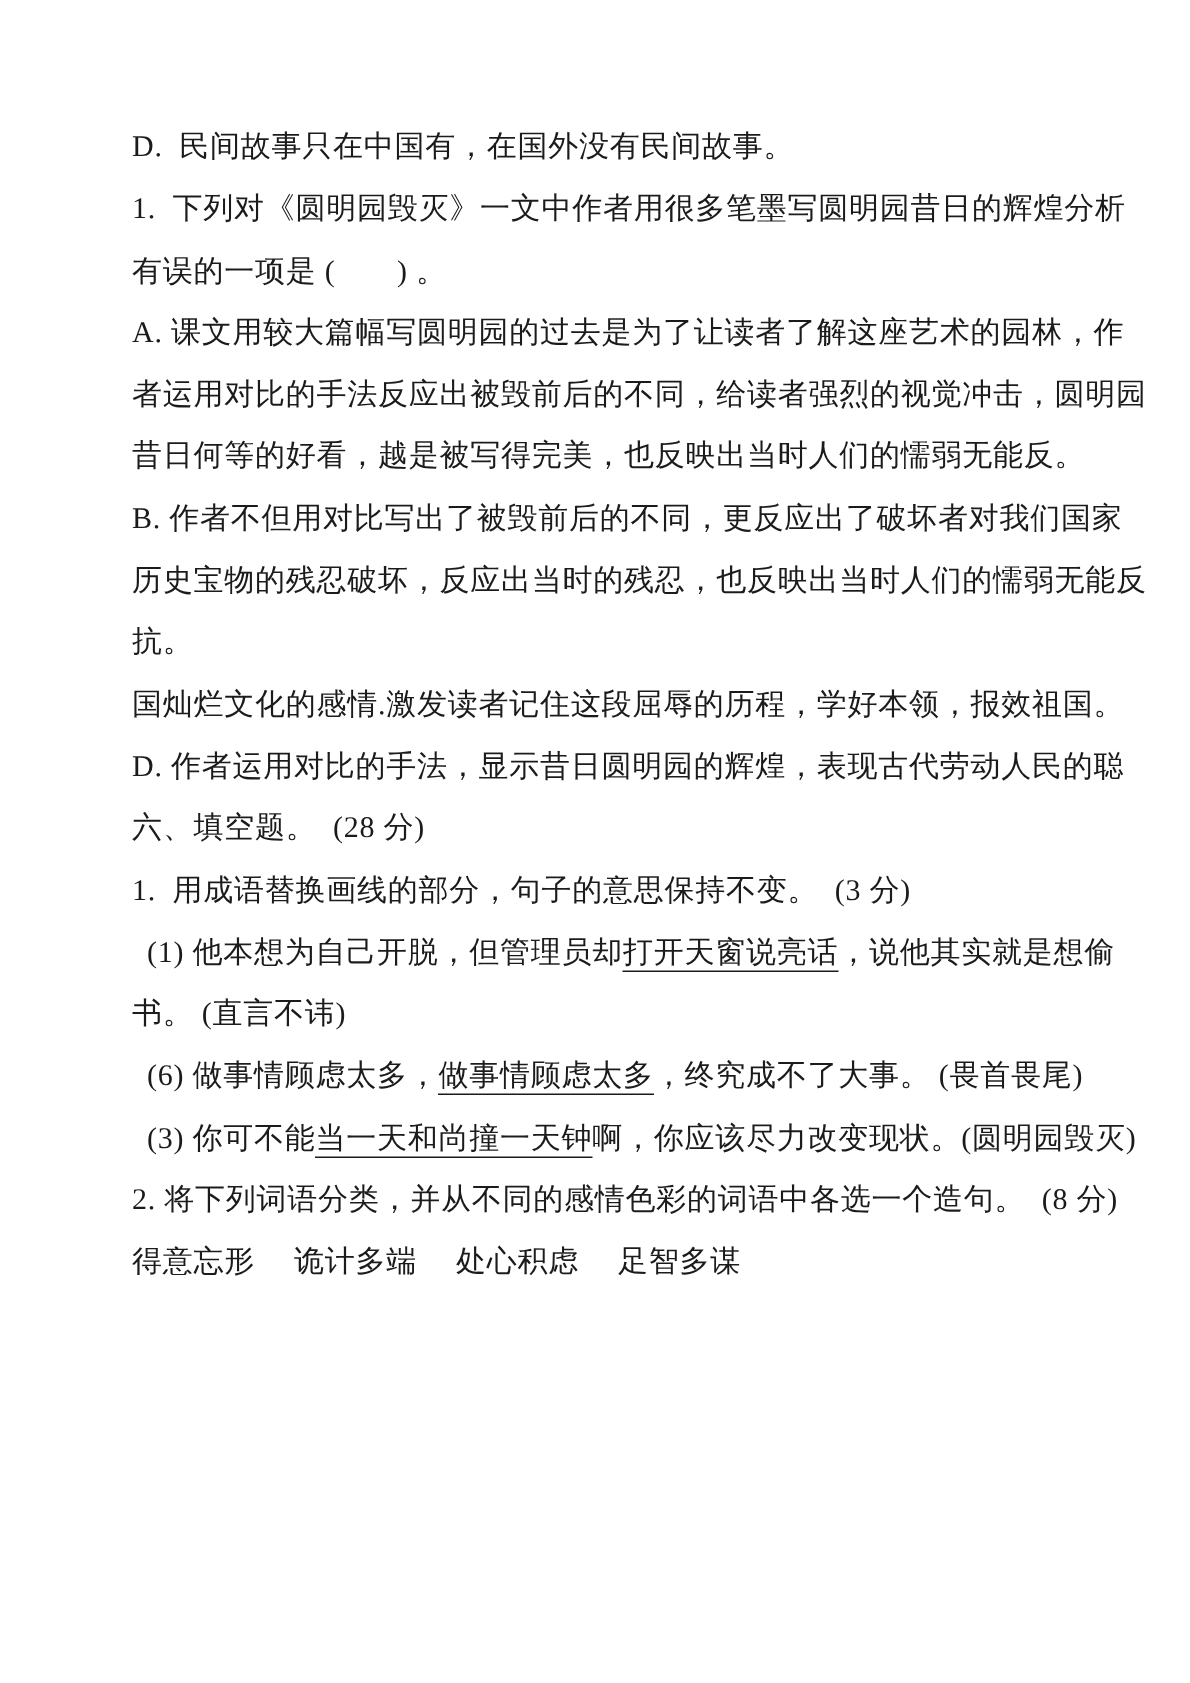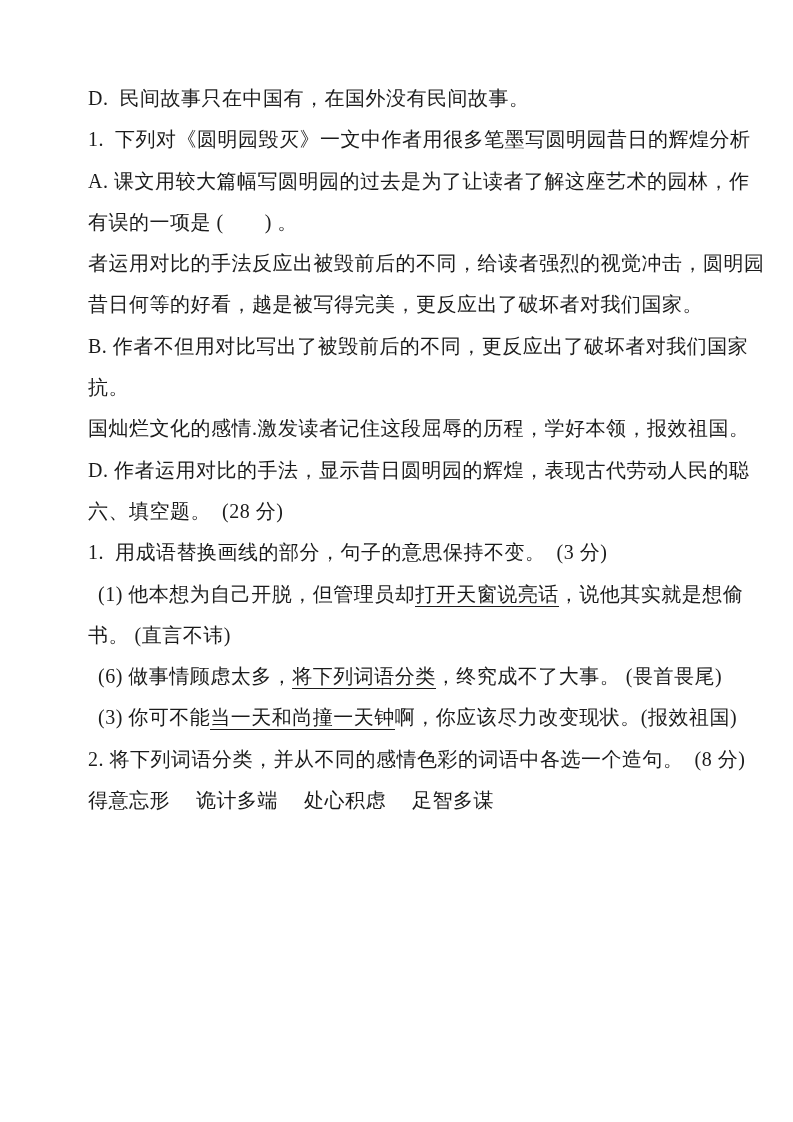--- a/index.html
+++ b/index.html
@@ -36,46 +36,47 @@
 </style>
 </head>
 <body>
 
 <div class="page">
 
   <section>
     <div class="line">D.  民间故事只在中国有，在国外没有民间故事。</div>
 
     <div class="line">1.  下列对《圆明园毁灭》一文中作者用很多笔墨写圆明园昔日的辉煌分析</div>
+    <div class="line">有误的一项是 (　　) 。</div>
+
     <div class="line">A. 课文用较大篇幅写圆明园的过去是为了让读者了解这座艺术的园林，作</div>
-
-    <div class="line">有误的一项是 (　　) 。</div>
     <div class="line">者运用对比的手法反应出被毁前后的不同，给读者强烈的视觉冲击，圆明园</div>
-    <div class="line">昔日何等的好看，越是被写得完美，更反应出了破坏者对我们国家。</div>
+    <div class="line">昔日何等的好看，越是被写得完美，也反映出当时人们的懦弱无能反。</div>
 
     <div class="line">B. 作者不但用对比写出了被毁前后的不同，更反应出了破坏者对我们国家</div>
+    <div class="line">历史宝物的残忍破坏，反应出当时的残忍，也反映出当时人们的懦弱无能反</div>
     <div class="line">抗。</div>
 
     <div class="line">国灿烂文化的感情.激发读者记住这段屈辱的历程，学好本领，报效祖国。</div>
 
     <div class="line">D. 作者运用对比的手法，显示昔日圆明园的辉煌，表现古代劳动人民的聪</div>
   </section>
 
   <section>
     <div class="line">六、填空题。  (28 分)</div>
 
     <div class="line">1.  用成语替换画线的部分，句子的意思保持不变。  (3 分)</div>
 
     <div class="line indent"><span>(1) 他本想为自己开脱，但管理员却</span><span class="u">打开天窗说亮话</span><span>，说他其实就是想偷</span></div>
 
     <div class="line">书。 (直言不讳)</div>
 
-    <div class="line indent"><span>(6) 做事情顾虑太多，</span><span class="u">将下列词语分类</span><span>，终究成不了大事。 (畏首畏尾)</span></div>
+    <div class="line indent"><span>(6) 做事情顾虑太多，</span><span class="u">做事情顾虑太多</span><span>，终究成不了大事。 (畏首畏尾)</span></div>
 
-    <div class="line indent"><span>(3) 你可不能</span><span class="u">当一天和尚撞一天钟</span><span>啊，你应该尽力改变现状。(报效祖国)</span></div>
+    <div class="line indent"><span>(3) 你可不能</span><span class="u">当一天和尚撞一天钟</span><span>啊，你应该尽力改变现状。(圆明园毁灭)</span></div>
 
     <div class="line">2. 将下列词语分类，并从不同的感情色彩的词语中各选一个造句。  (8 分)</div>
 
     <div class="line">得意忘形　 诡计多端　 处心积虑　 足智多谋</div>
 
   </section>
 
 </div>
 
 </body></html>

